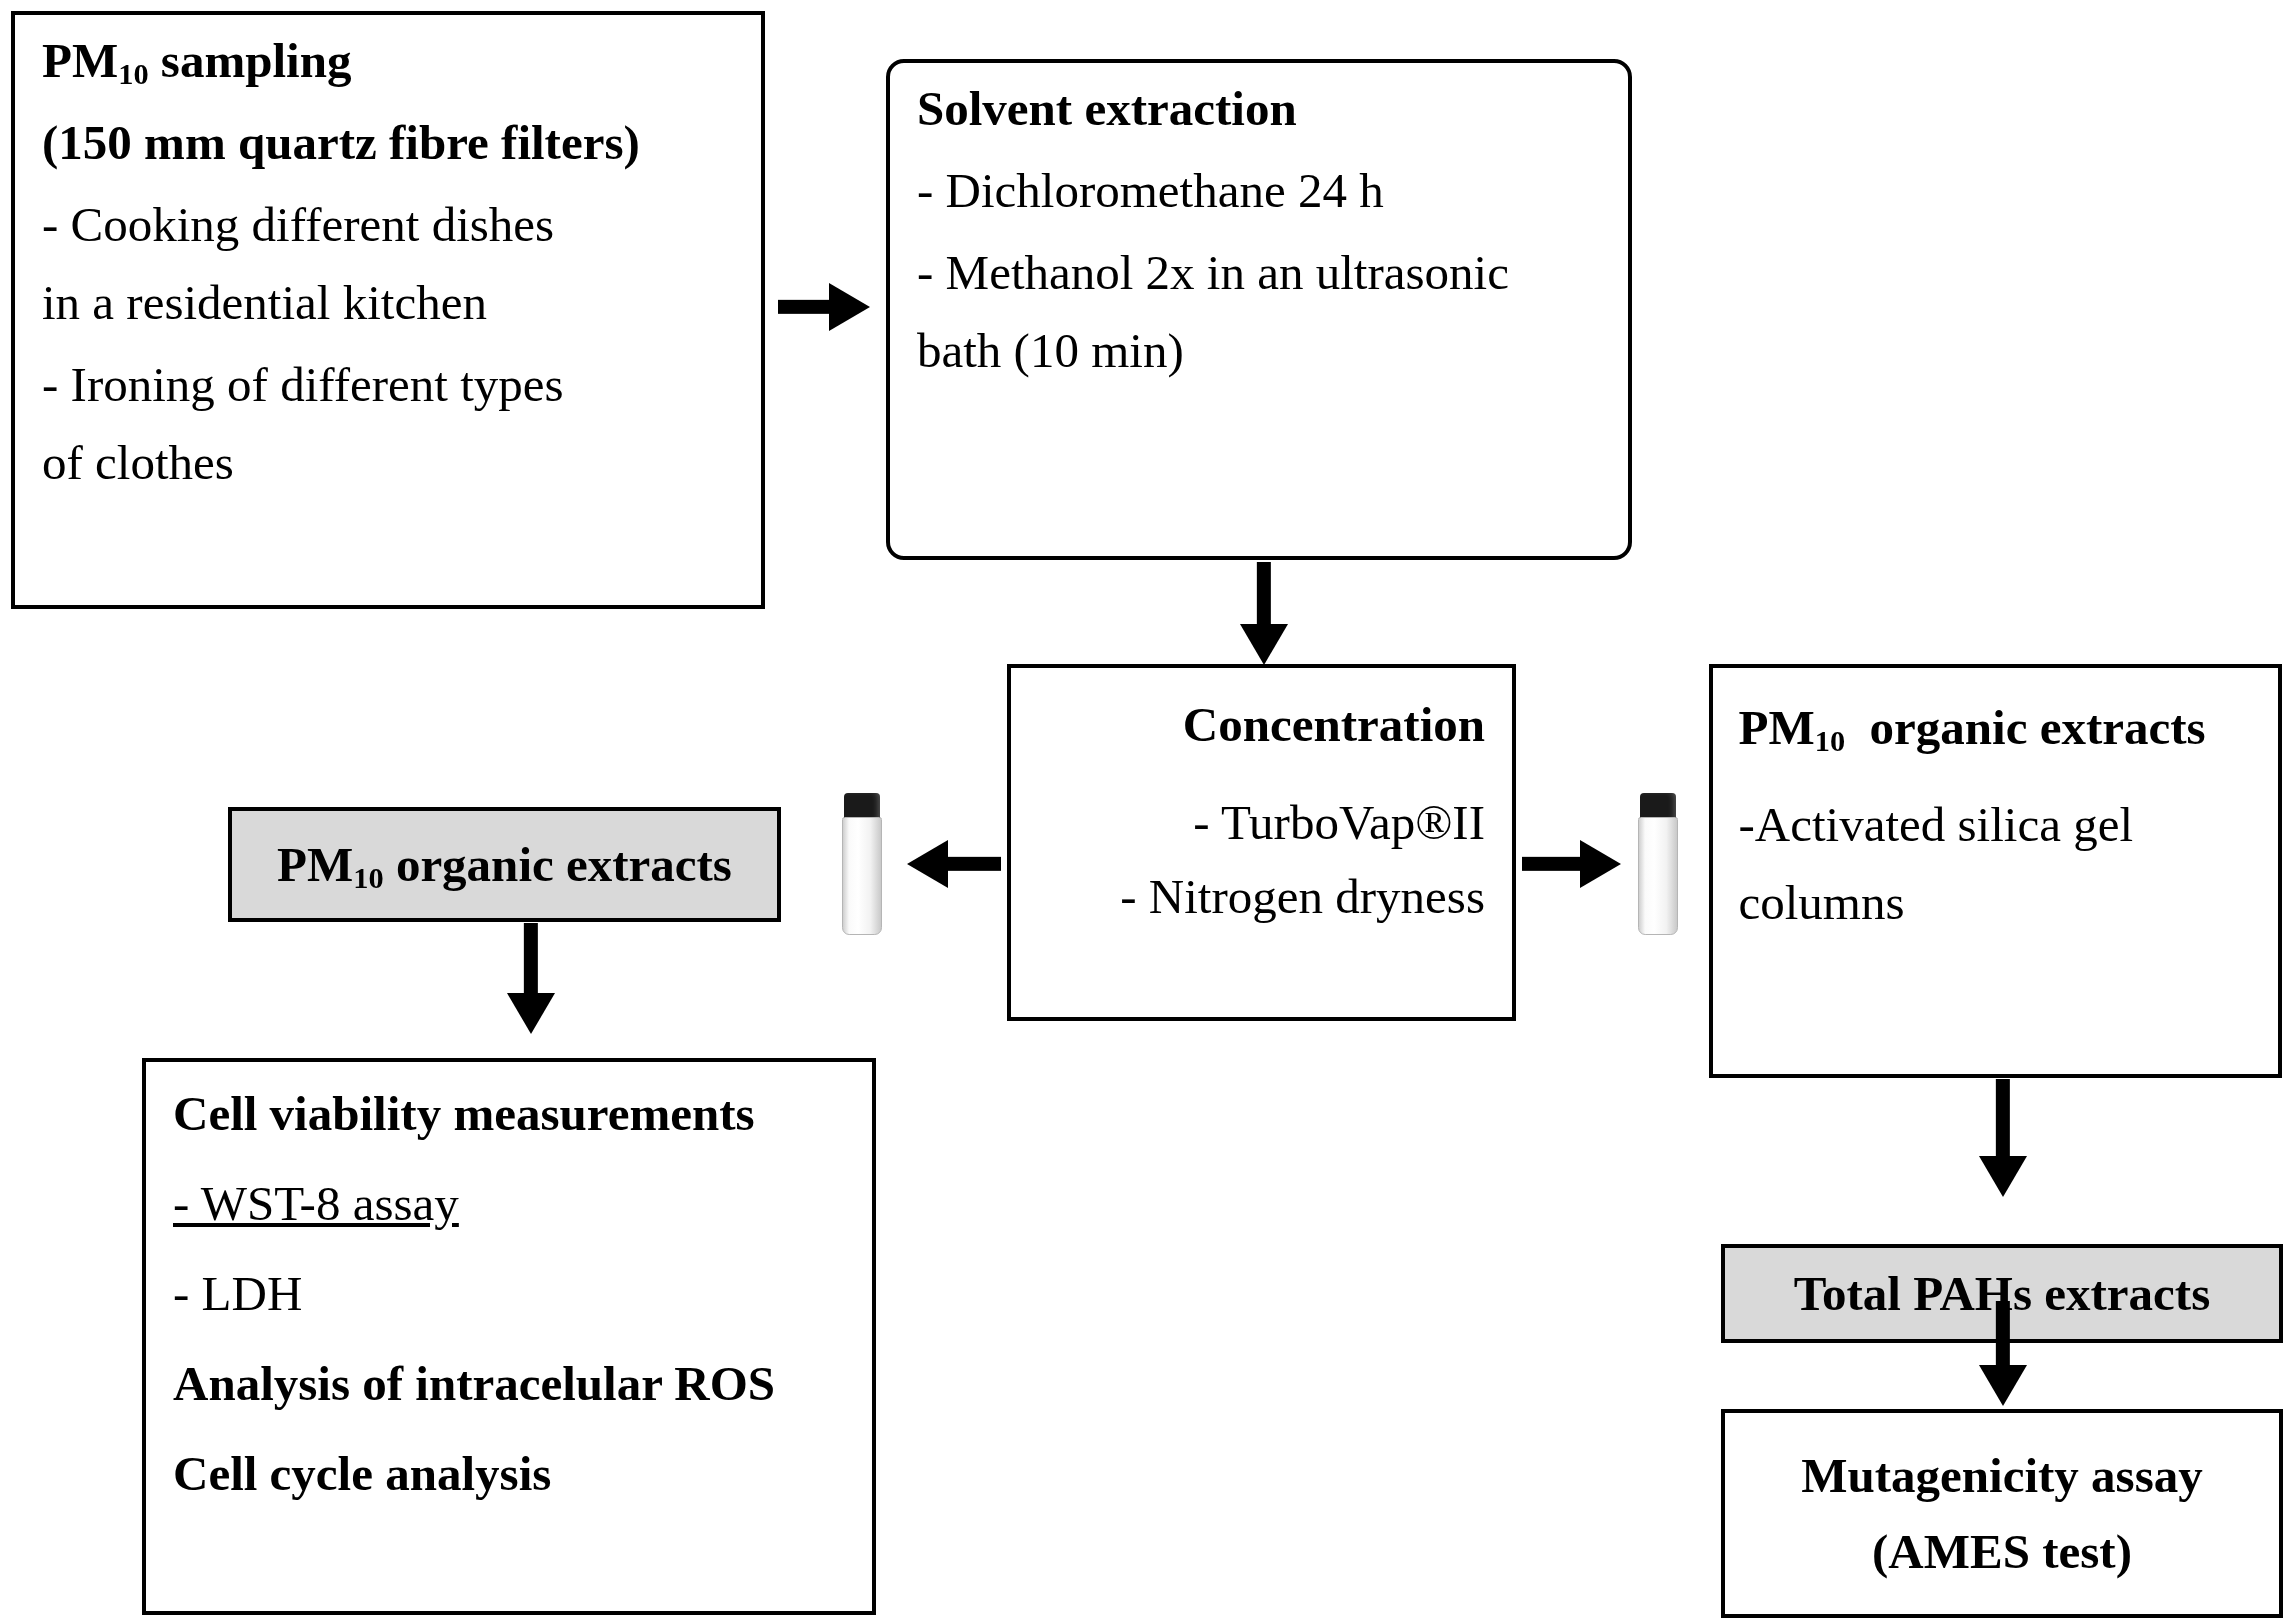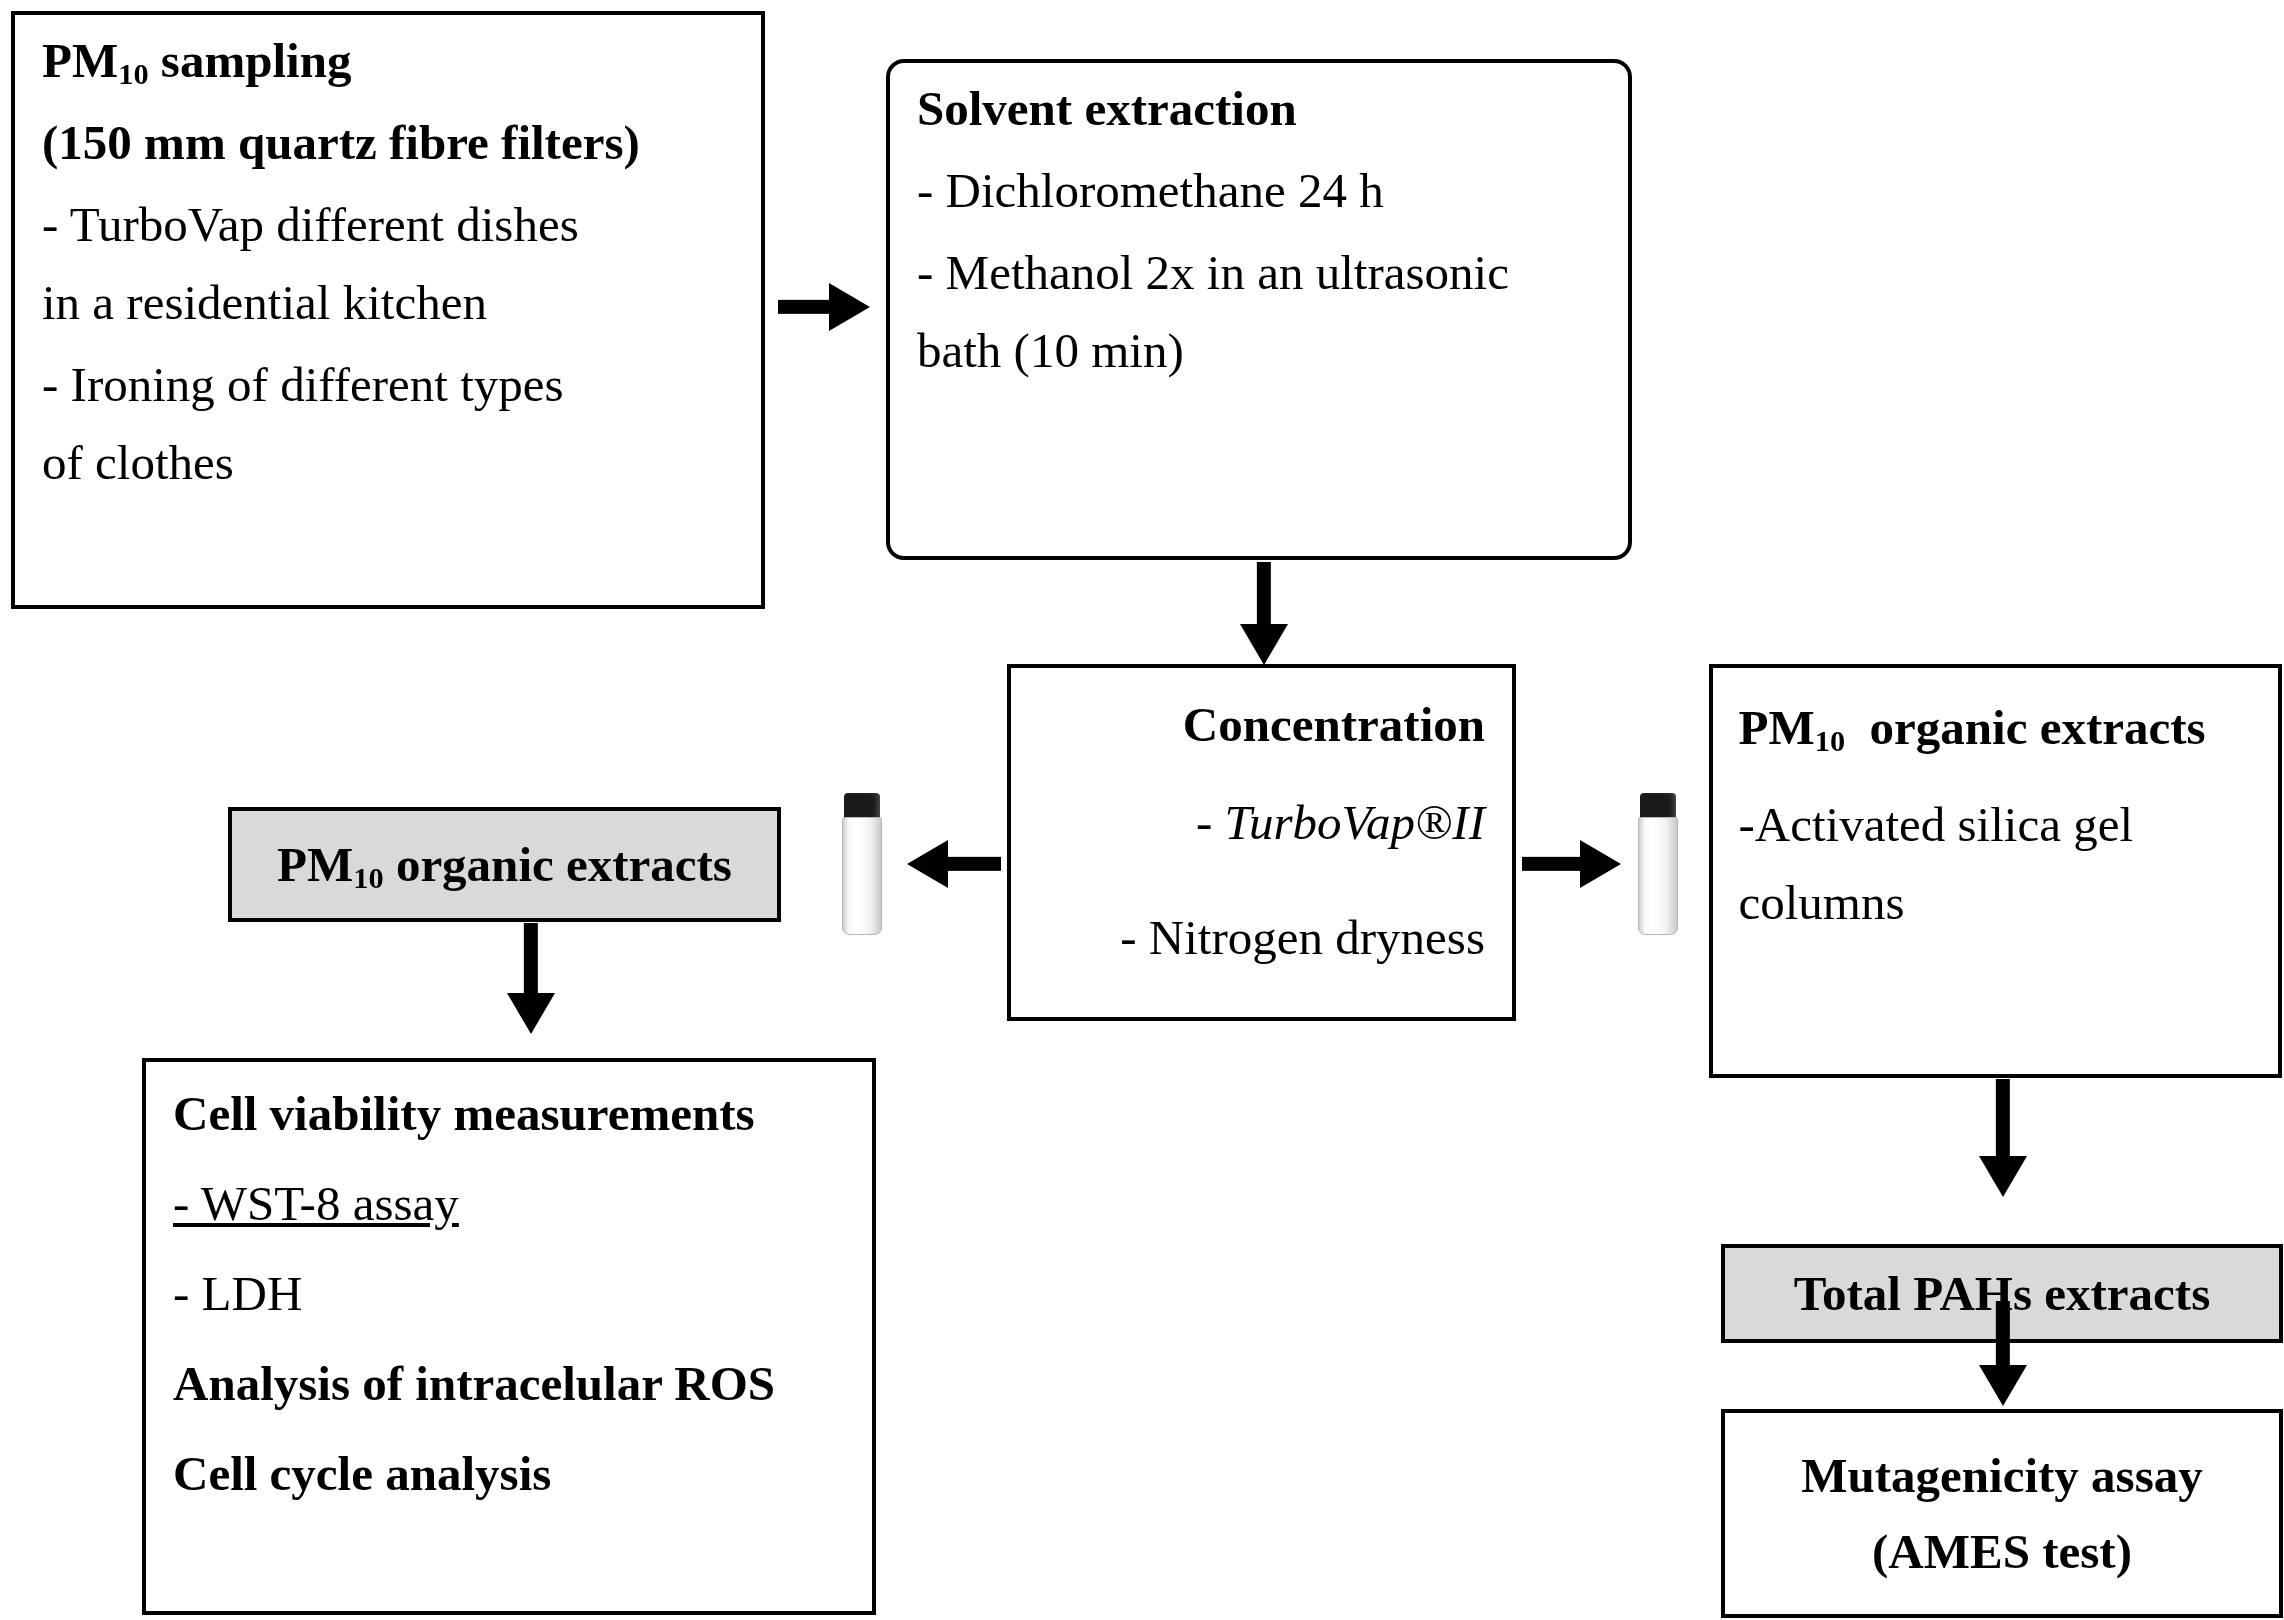--- a/index.html
+++ b/index.html
@@ -84,21 +84,21 @@
 </head>
 <body>
 
 <div id="canvas">
 
   <div class="box" style="left:11px; top:11px; width:754px; height:598px;">
     <p class="line bold">
       <span>PM</span><sub>10</sub><span> sampling</span>
     </p>
     <p class="line bold">(150 mm quartz fibre filters)</p>
-    <p class="line tight">- TurboVap different dishes</p>
+    <p class="line tight">- Cooking different dishes</p>
     <p class="line">in a residential kitchen</p>
     <p class="line tight">- Ironing of different types</p>
     <p class="line">of clothes</p>
   </div>
 
   <div class="arrow right" style="left:778px; top:283px; width:92px; height:48px;">
     <div class="shaft" style="width:56px;"></div>
     <div class="head"></div>
   </div>
 
@@ -109,21 +109,21 @@
     <p class="line">bath (10 min)</p>
   </div>
 
   <div class="arrow down" style="left:1240px; top:562px; width:48px; height:103px;">
     <div class="shaft" style="height:65px;"></div>
     <div class="head"></div>
   </div>
 
   <div class="box" style="left:1007px; top:664px; width:509px; height:357px; padding-top:32px;text-align:right;">
     <p class="line bold" style="margin-bottom:49px;">Concentration</p>
-    <p class="line" style="margin-bottom:66px;font-style:italic;">- TurboVap®II</p>
+    <p class="line" style="margin-bottom:25px;">- TurboVap®II</p>
     <p class="line">- Nitrogen dryness</p>
   </div>
 
   <div class="arrow left" style="left:907px; top:840px; width:94px; height:48px;">
     <div class="shaft" style="width:57px;"></div>
     <div class="head"></div>
   </div>
 
   <div class="vial" style="left:842px; top:793px; width:40px; height:142px;">
     <div class="cap"></div>

